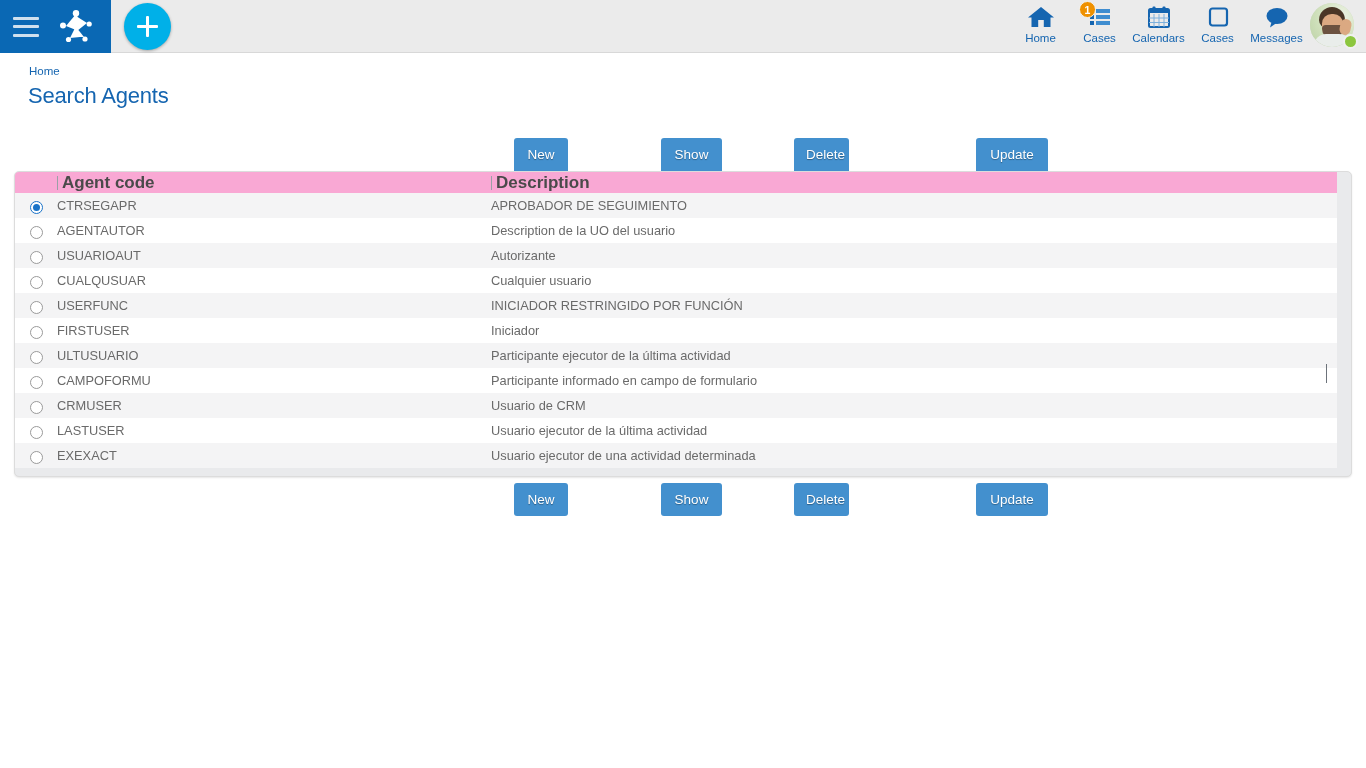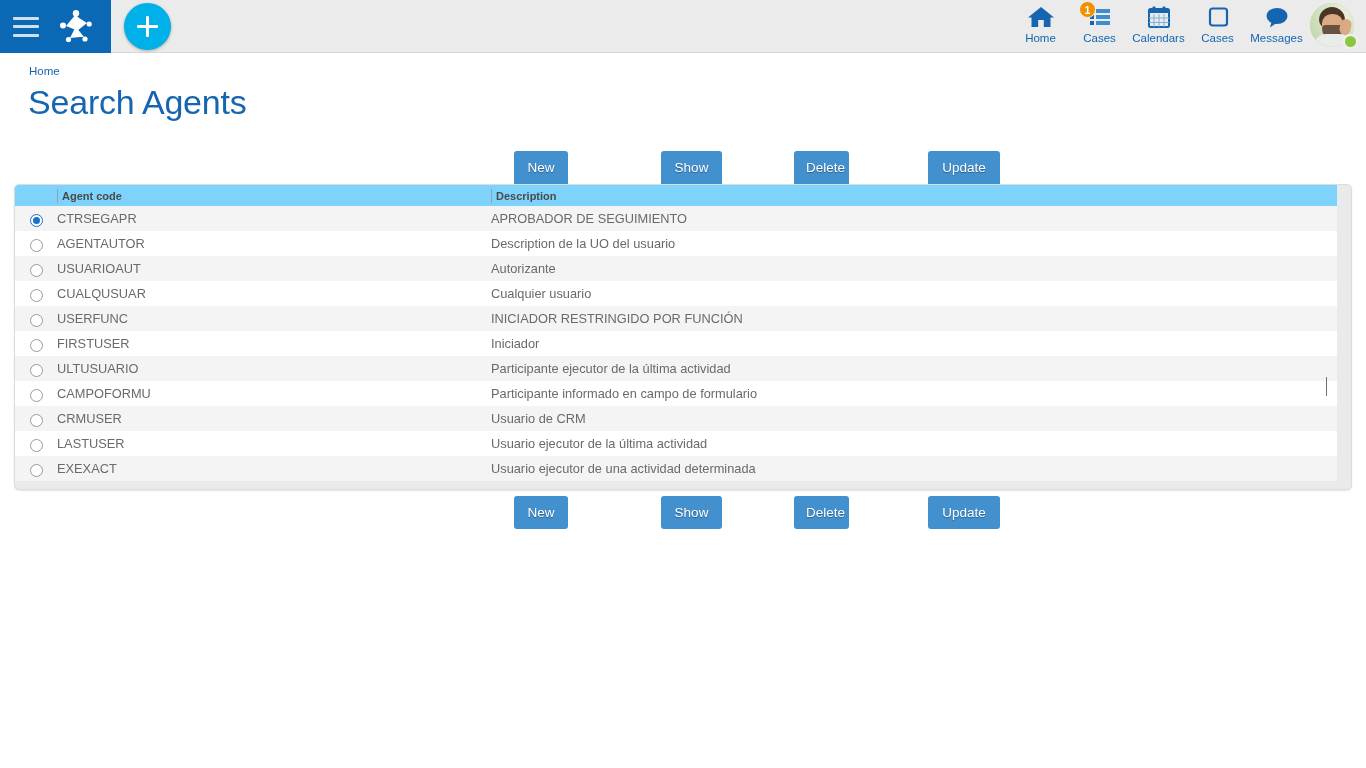--- a/index.html
+++ b/index.html
@@ -107,21 +107,21 @@
   }
 
   
   .breadcrumb {
     margin: 12px 0 0 29px;
     font-size: 11.5px; color: #1565b0;
     cursor: pointer; display: inline-block;
   }
   .page-title {
     margin: 4px 0 0 28px;
-    font-size: 34px; font-weight: normal;
+    font-size: 22px; font-weight: normal;
     color: #1565b0; letter-spacing: -0.2px;
   }
 
   
   .btnrow {
     position: relative;
     height: 33px;
     width: 1366px;
   }
   .btnrow.top { margin-top: 29px; }
@@ -136,44 +136,44 @@
     font-family: "Liberation Sans", sans-serif;
     font-size: 13.5px;
     text-shadow: 0 1px 1px rgba(0,0,0,.35);
     cursor: pointer;
     padding: 0 12px;
   }
   .btnrow.bottom .abtn { border-radius: 3px; }
   .abtn.b0 { left: 514px; width: 54px; }
   .abtn.b1 { left: 661px; width: 61px; }
   .abtn.b2 { left: 794px; width: 55px; }
-  .abtn.b3 { left: 928px; width: 72px; }
+  .abtn.b3 { left: 976px; width: 72px; }
 
   
   .panel {
     position: relative;
     margin: 0 14px;
     width: 1338px;
     background: #e9eaec;
     border: 1px solid #dcdcdc;
     border-radius: 5px;
     box-shadow: 0 1px 2px rgba(0,0,0,.10);
     padding: 0 0 8px 0;
     overflow: hidden;
   }
   table.grid {
     width: 1322px;
     margin: 0 0 0 0;
     border-collapse: collapse;
     table-layout: fixed;
   }
   table.grid th {
-    background: #7dd3fc;
+    background: #f9a8d4;
     height: 21px;
-    font-size: 11px;
+    font-size: 17px;
     font-weight: bold;
     color: #4a4a4a;
     text-align: left;
     padding: 0;
     vertical-align: middle;
   }
   th .hcell {
     border-left: 1px solid #9aa0a6;
     padding-left: 4px;
     line-height: 14px;

